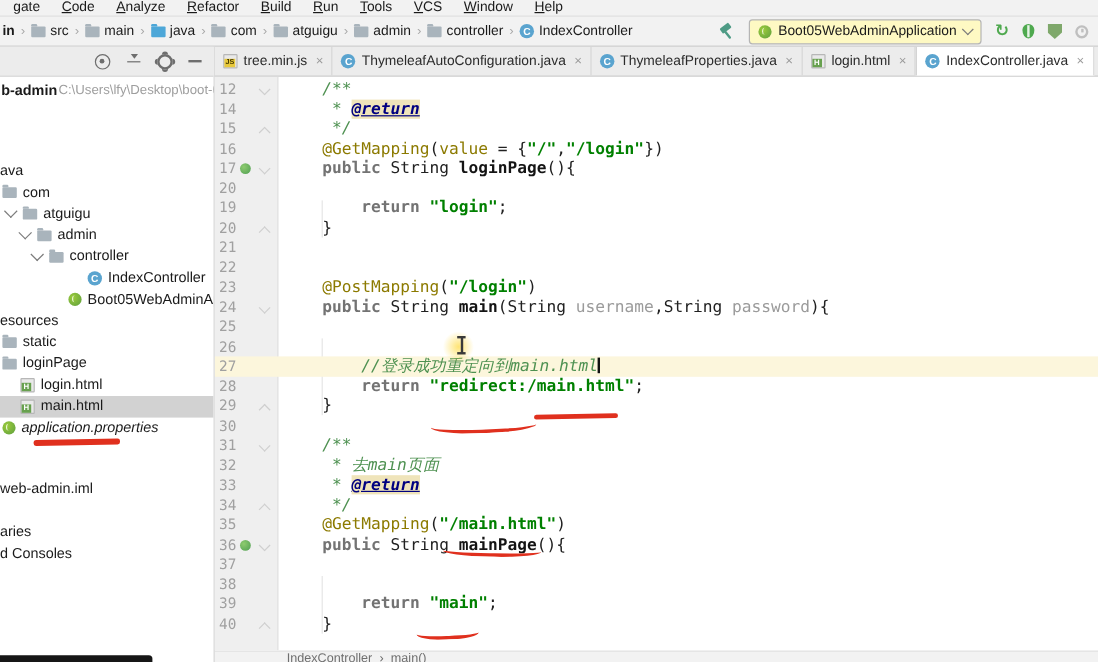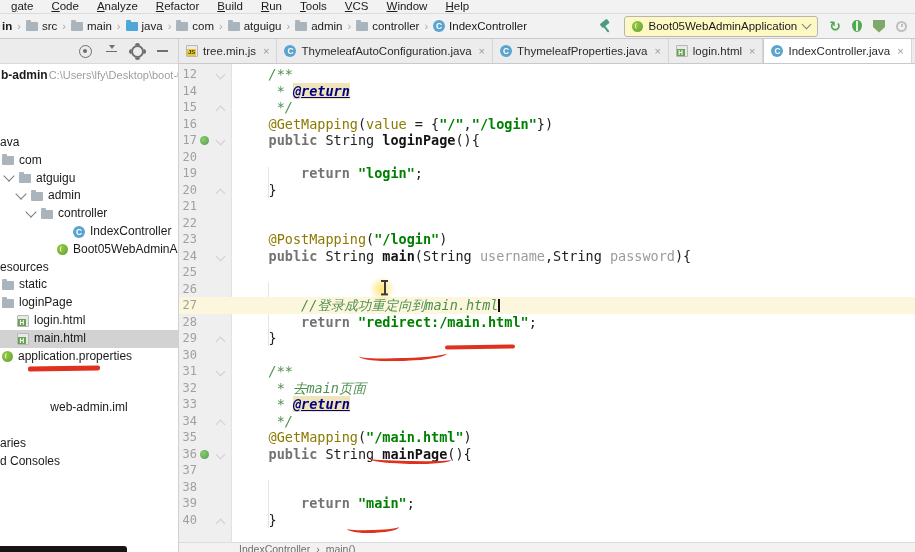--- a/index.html
+++ b/index.html
@@ -240,25 +240,25 @@
             <i>H</i>
           </span>
           <span>login.html</span>
         </div>
         <div class="tree-row sel" style="padding-left: 17px;">
           <span class="html-ico">
             <i>H</i>
           </span>
           <span>main.html</span>
         </div>
-        <div class="tree-row" style="padding-left: 2px;">
+        <div class="tree-row" style="padding-left: 2px; font-style: italic;">
           <span class="spring-ico"></span>
           <span>application.properties</span>
         </div>
-        <div class="tree-row" style="margin-top: 34px; padding-left: 0px; justify-content: center;">
+        <div class="tree-row" style="margin-top: 34px; padding-left: 0px;">
           <span>web-admin.iml</span>
         </div>
         <div class="tree-row" style="margin-top: 18px; padding-left: 0px;">
           <span>aries</span>
         </div>
         <div class="tree-row" style="padding-left: 0px;">
           <span>d Consoles</span>
         </div>
         <div class="red-mark" style="left: 28px; top: 283px; width: 72px; height: 5px; transform: rotate(-1deg); background: rgb(224, 48, 30);"></div>
       </div>

